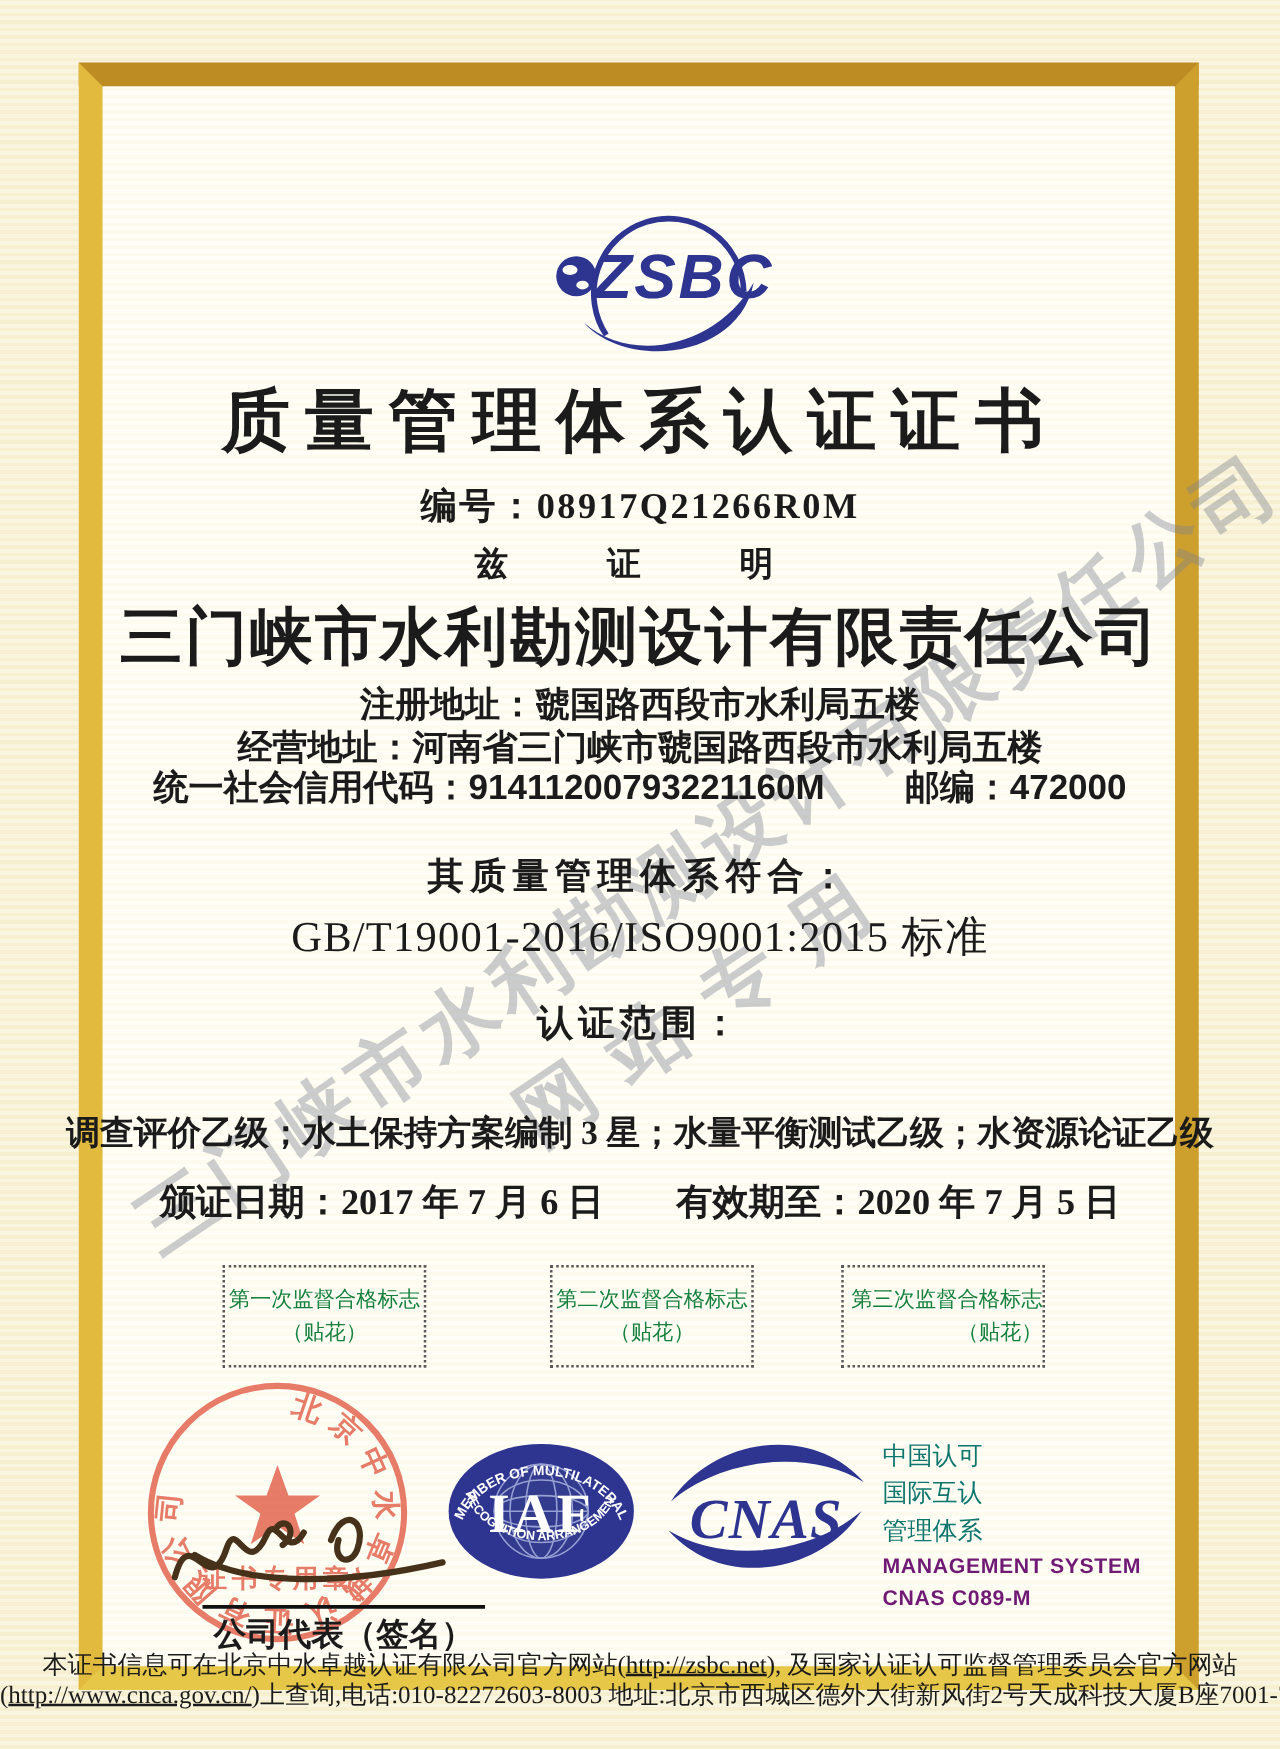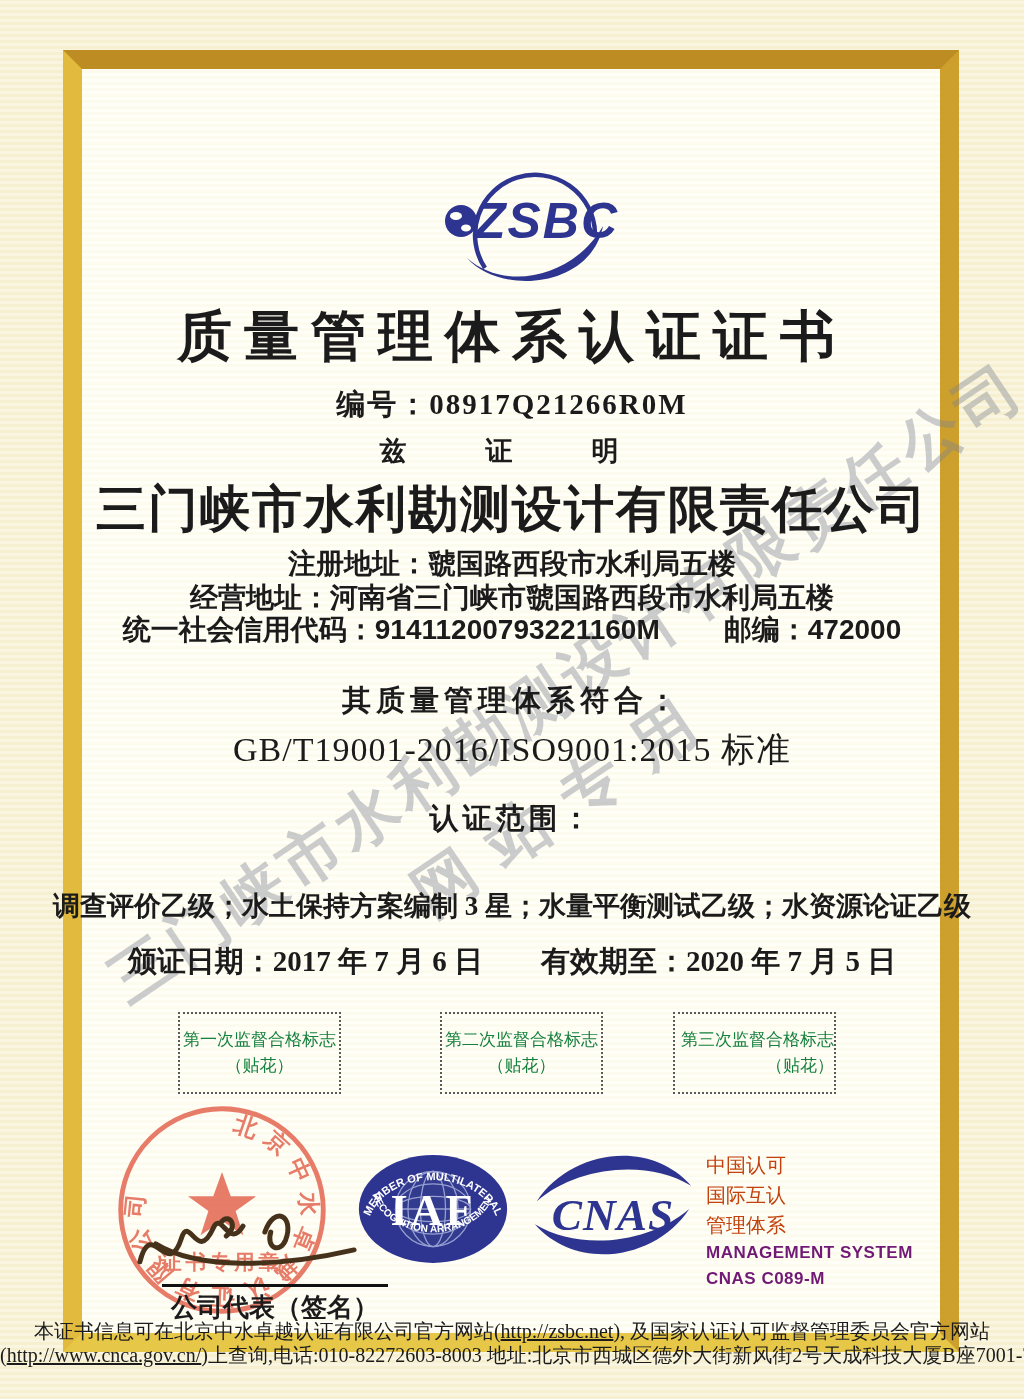--- a/index.html
+++ b/index.html
@@ -56,21 +56,21 @@
     font-size:17px; color:#15803d; line-height:1.55; text-align:center;
   }
   .sup-box.b1 { left:178px; } .sup-box.b2 { left:440px; } .sup-box.b3 { left:673px;align-items:flex-end; }
 
   .seal { position:absolute; left:110px; top:1098px; width:224px; height:224px; opacity:.82; }
   .signature { position:absolute; left:126px; top:1188px; width:238px; height:100px; }
   .logo-iaf  { position:absolute; left:356px; top:1152px; width:154px; height:114px; }
   .logo-cnas { position:absolute; left:531px; top:1145px; width:164px; height:121px; }
 
   .accred { position:absolute; left:706px; top:1150px; font-family:"Liberation Sans",sans-serif; }
-  .accred .cn { font-size:20px; line-height:30px; color:#c2410c; }
+  .accred .cn { font-size:20px; line-height:30px; color:#0f766e; }
   .accred .en { font-size:17px; line-height:26px; font-weight:bold; color:#701a75; letter-spacing:.5px; }
 
   .sig-line  { position:absolute; left:162px; top:1284px; width:226px; border-top:3px solid #111; }
   .sig-label { position:absolute; left:162px; top:1290px; width:226px; text-align:center;
                font-size:26px; font-weight:bold; }
   .footer1 { top:1318px; font-size:20px; }
   .footer2 { top:1342px; font-size:20px; }
   .footer-link { text-decoration:underline; }
 </style>
 </head>

